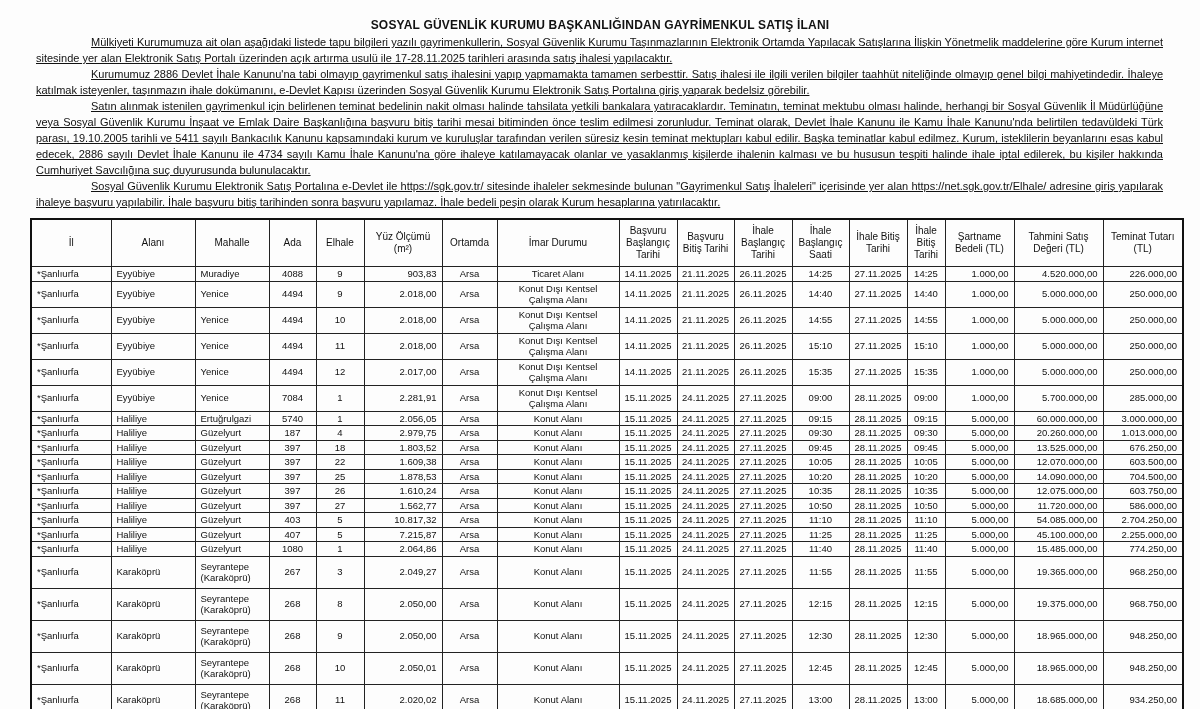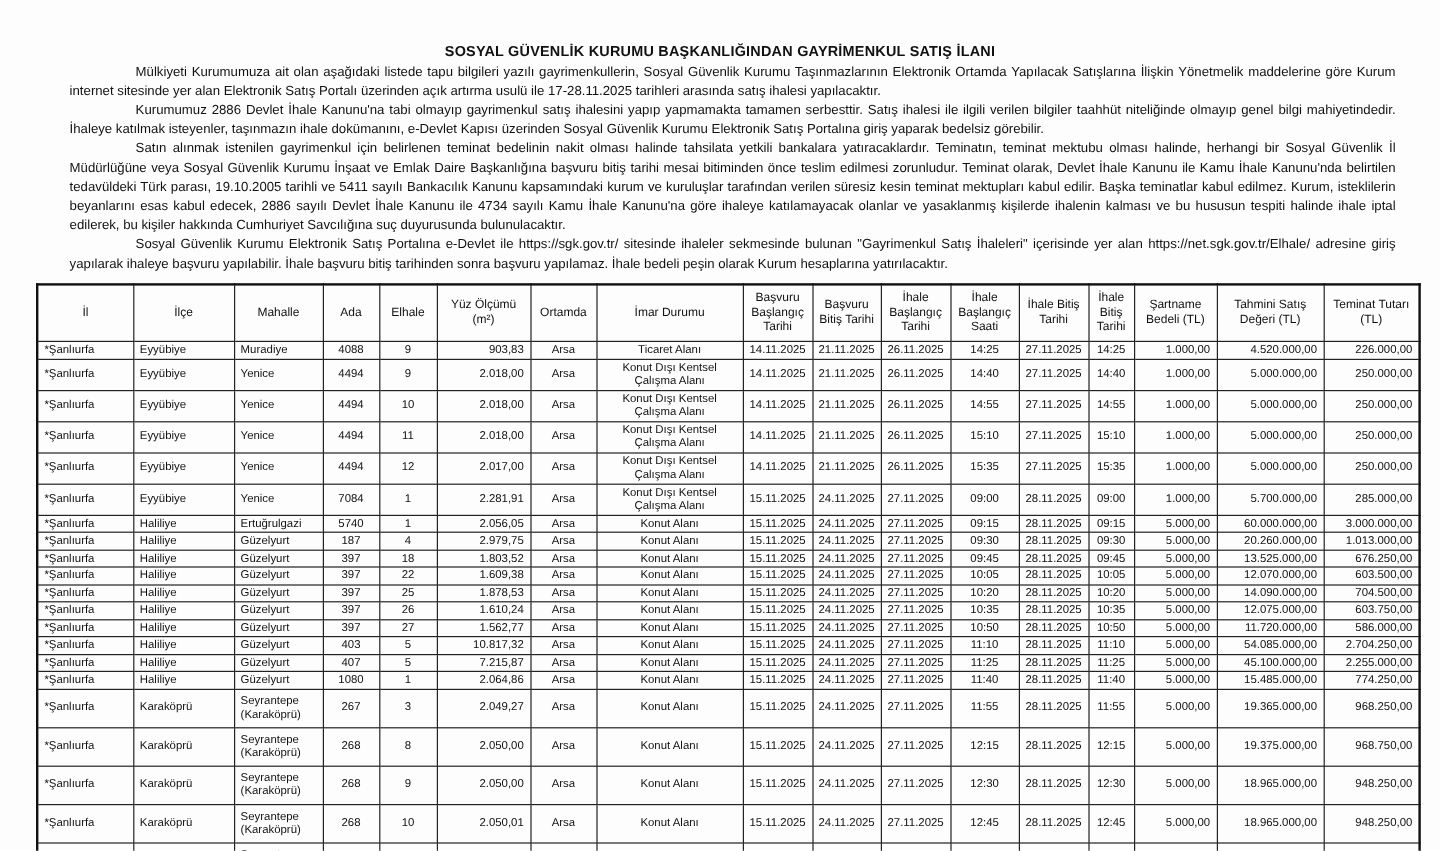--- a/index.html
+++ b/index.html
@@ -5,23 +5,23 @@
   html,body{margin:0;padding:0;background:#ffffff;}
   body{
     width:1200px;height:709px;overflow:hidden;
     font-family:"Liberation Sans","DejaVu Sans",sans-serif;
     color:#111;
     -webkit-font-smoothing:antialiased;
   }
   .page{width:1200px;height:709px;position:relative;background:#fdfdfd;}
   .doc-title{
     text-align:center;font-weight:bold;font-size:12px;
-    padding-top:36px;margin:0 38px 2px 38px;letter-spacing:0.2px;
+    padding-top:18px;margin:0 38px 2px 38px;letter-spacing:0.2px;
   }
-  .paragraphs{margin:2px 37px 0 58px;}
+  .paragraphs{margin:2px 37px 0 36px;text-decoration:underline;}
   .paragraphs p{
     margin:0;font-size:11px;line-height:16px;text-align:justify;
     text-indent:55px;
   }
   table.sale-table{
     border-collapse:collapse;table-layout:fixed;
     width:1140px;margin:8px 30px 0 30px;
     font-size:9.5px;line-height:11.5px;
   }
   table.sale-table th, table.sale-table td{
@@ -74,21 +74,21 @@
         <col style="width: 57px;">
         <col style="width: 58px;">
         <col style="width: 38px;">
         <col style="width: 69px;">
         <col style="width: 89px;">
         <col style="width: 80px;">
       </colgroup>
     <thead>
       <tr>
           <th>İl</th>
-          <th>İlçe</th>
+          <th>Alanı</th>
           <th>Mahalle</th>
           <th>Ada</th>
           <th>Elhale</th>
           <th>Yüz Ölçümü (m²)</th>
           <th>Ortamda</th>
           <th>İmar Durumu</th>
           <th>Başvuru Başlangıç Tarihi</th>
           <th>Başvuru Bitiş Tarihi</th>
           <th>İhale Başlangıç Tarihi</th>
           <th>İhale Başlangıç Saati</th>

